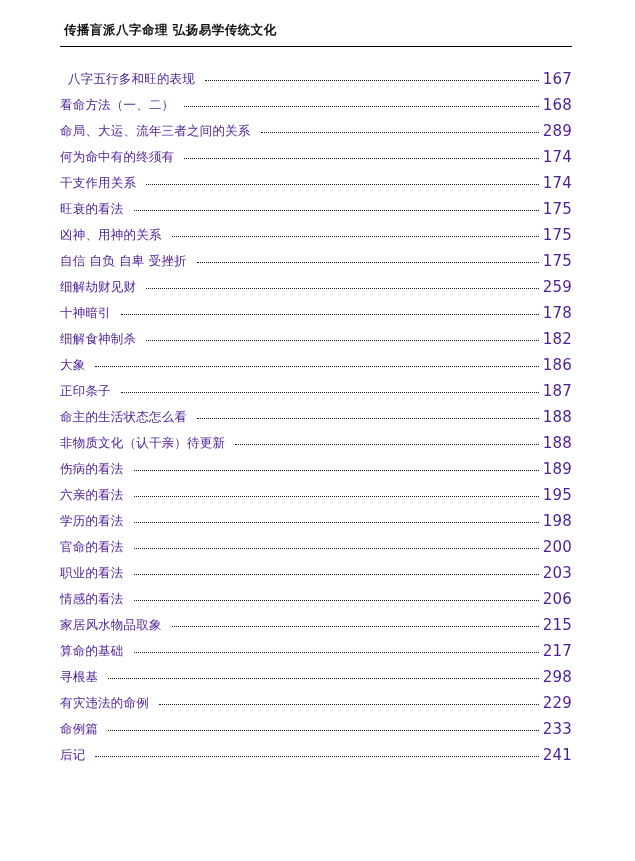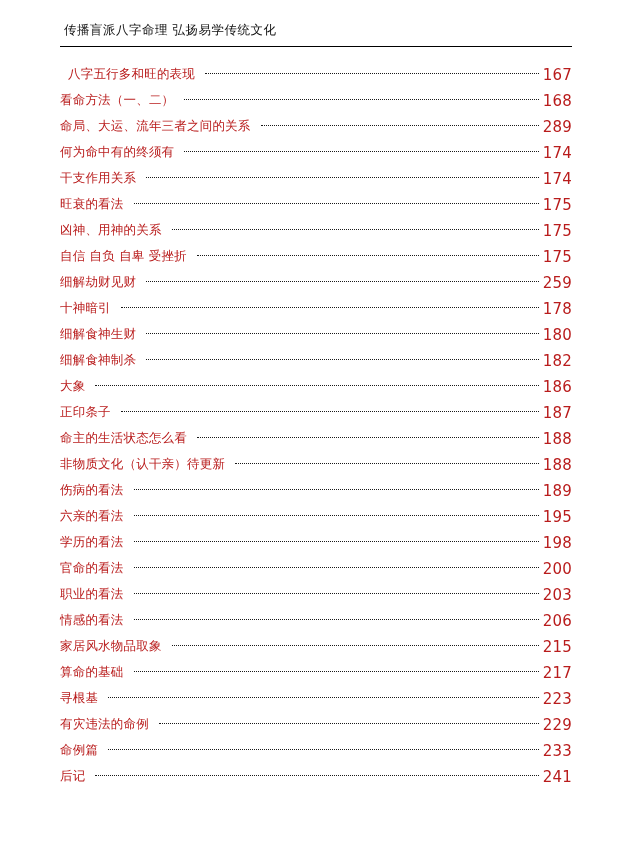--- a/index.html
+++ b/index.html
@@ -18,45 +18,45 @@
     position: relative;
     width: 635px;
     height: 861px;
     box-sizing: border-box;
   }
   .header {
     position: absolute;
     top: 22px;
     left: 64px;
     font-size: 12.5px;
-    font-weight: normal;
+    font-weight: bold;
     letter-spacing: 0.5px;
     color: #111;
     white-space: nowrap;
   }
   .header-rule {
     position: absolute;
     top: 46px;
     left: 60px;
     width: 512px;
     height: 1px;
     background: #000;
   }
   .toc {
     position: absolute;
     top: 66px;
     left: 60px;
     width: 512px;
   }
   .toc-row {
     display: flex;
-    align-items: flex-start;
+    align-items: center;
     height: 26px;
     font-size: 12.5px;
-    color: #b91c1c;
+    color: #4c1d95;
     white-space: nowrap;
   }
   .toc-title {
     flex: 0 0 auto;
     padding-right: 6px;
     letter-spacing: 0.2px;
   }
   .toc-dots {
     flex: 1 1 auto;
     position: relative;
@@ -137,25 +137,20 @@
         <span class="toc-title">细解劫财见财</span>
         <span class="toc-dots"></span>
         <span class="toc-page">259</span>
       </div>
       <div class="toc-row ind-0">
         <span class="toc-title">十神暗引</span>
         <span class="toc-dots"></span>
         <span class="toc-page">178</span>
       </div>
       <div class="toc-row ind-0">
-        <span class="toc-title">细解食神生财</span>
-        <span class="toc-dots"></span>
-        <span class="toc-page">180</span>
-      </div>
-      <div class="toc-row ind-0">
         <span class="toc-title">细解食神制杀</span>
         <span class="toc-dots"></span>
         <span class="toc-page">182</span>
       </div>
       <div class="toc-row ind-0">
         <span class="toc-title">大象</span>
         <span class="toc-dots"></span>
         <span class="toc-page">186</span>
       </div>
       <div class="toc-row ind-0">
@@ -209,21 +204,21 @@
         <span class="toc-page">215</span>
       </div>
       <div class="toc-row ind-0">
         <span class="toc-title">算命的基础</span>
         <span class="toc-dots"></span>
         <span class="toc-page">217</span>
       </div>
       <div class="toc-row ind-0">
         <span class="toc-title">寻根基</span>
         <span class="toc-dots"></span>
-        <span class="toc-page">223</span>
+        <span class="toc-page">298</span>
       </div>
       <div class="toc-row ind-0">
         <span class="toc-title">有灾违法的命例</span>
         <span class="toc-dots"></span>
         <span class="toc-page">229</span>
       </div>
       <div class="toc-row ind-0">
         <span class="toc-title">命例篇</span>
         <span class="toc-dots"></span>
         <span class="toc-page">233</span>

